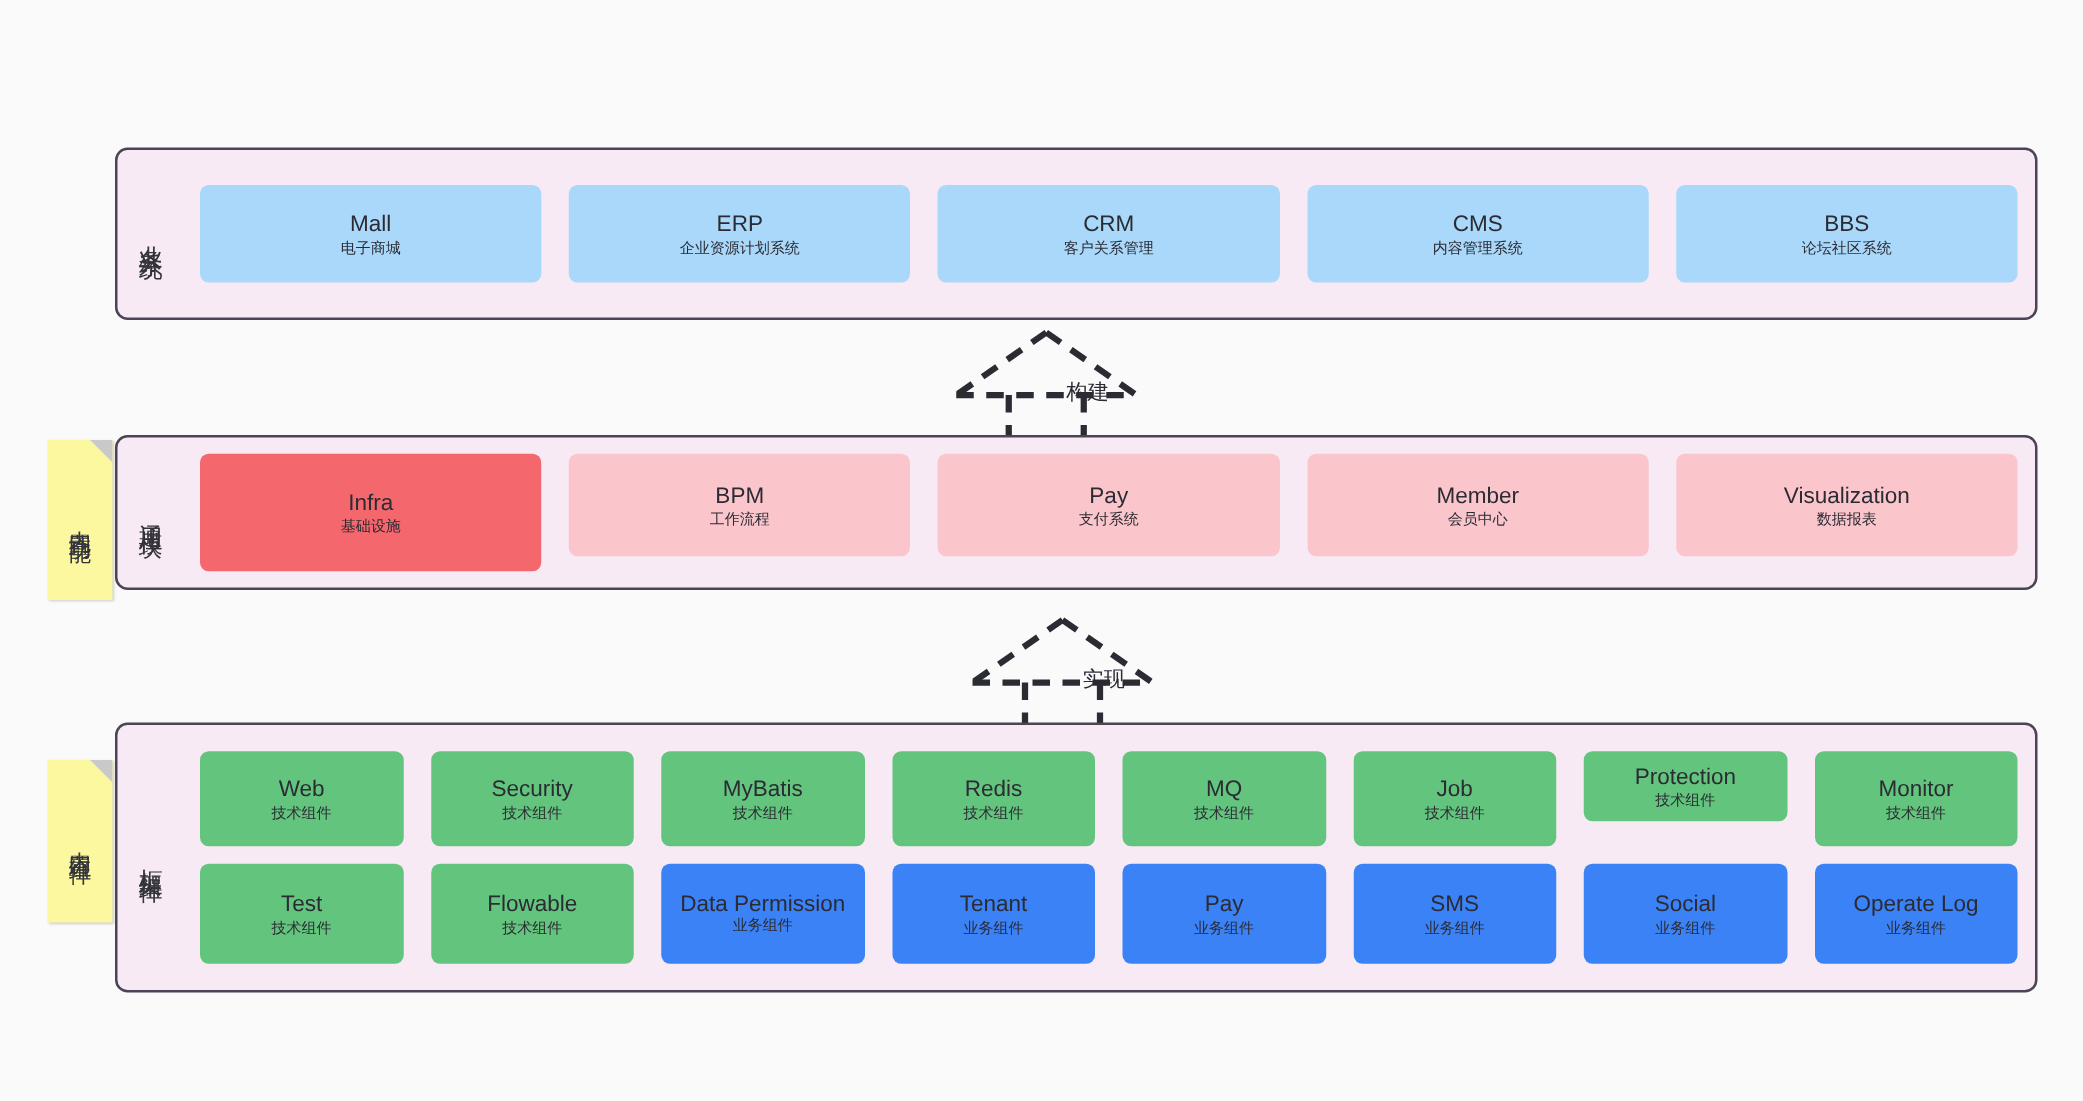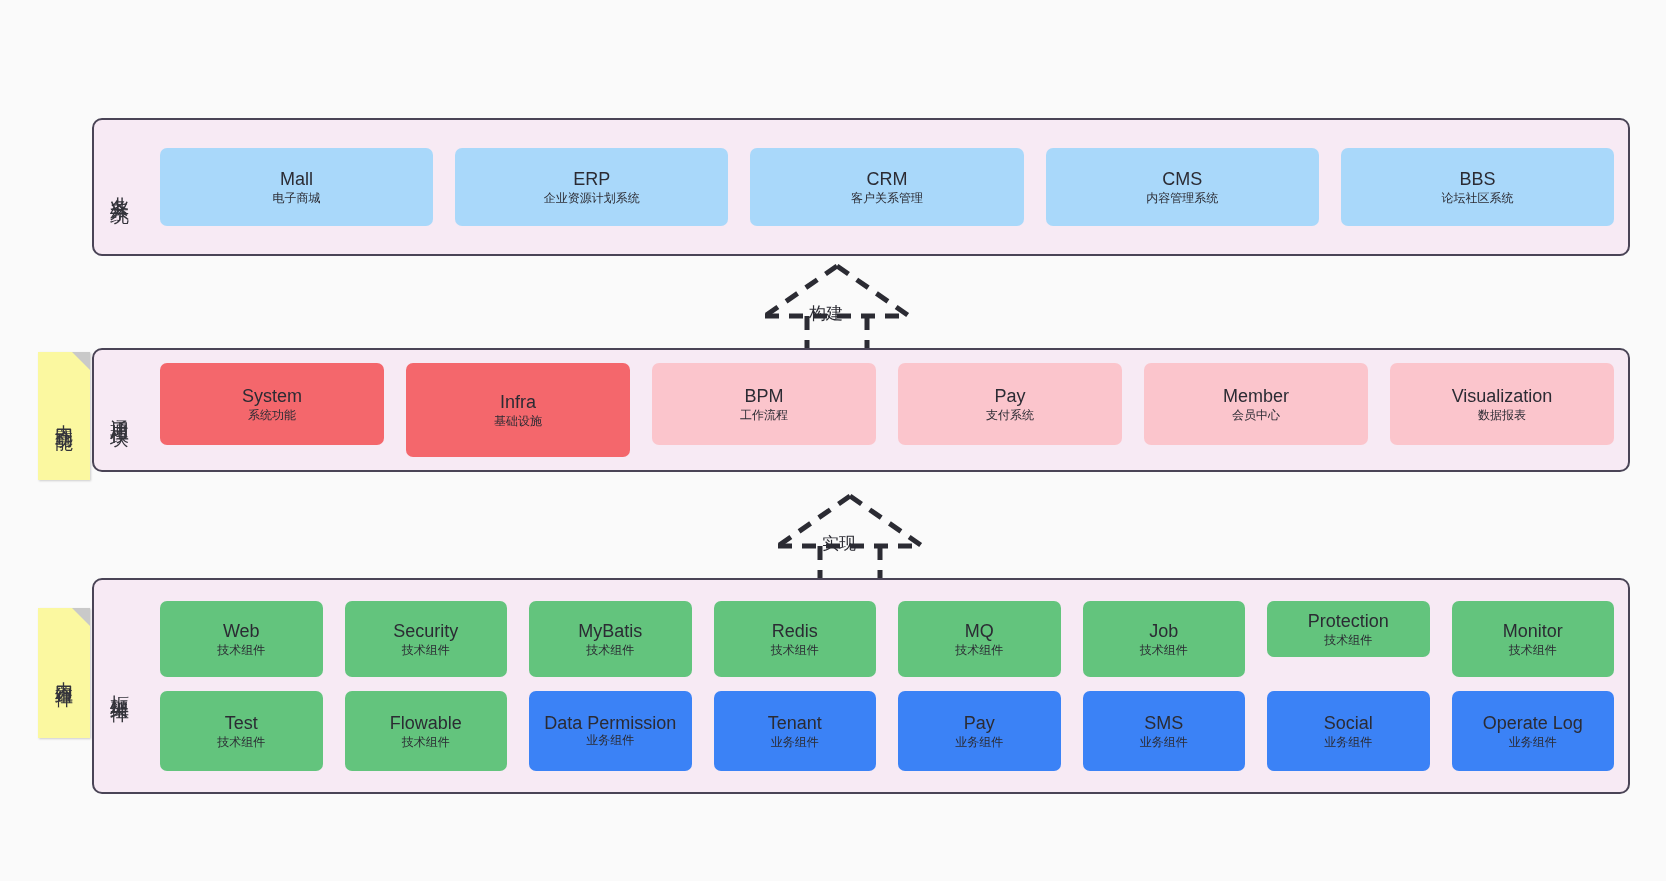--- a/index.html
+++ b/index.html
@@ -95,20 +95,21 @@
   
   .arrow { position: absolute; }
   .arrow svg { display: block; overflow: visible; }
   .arrow-label {
     position: absolute;
     font-size: 17px;
     color: #2b2b33;
     background: transparent;
     white-space: nowrap;
     user-select: none;
+    margin-left: 44px;
   }
 </style>
 </head>
 <body>
 
 <div id="stage">
 
   <div class="layer" id="layer-business" style="left:92px; top:118px; width:1538px; height:138px;">
     <div class="layer-label">业务系统</div>
     <div class="cells">
@@ -151,24 +152,20 @@
 
   <div class="sticky" style="left:38px; top:352px; height:128px;">
     <span class="fold"></span>
     <span>内置功能</span>
   </div>
 
   <div class="layer" id="layer-module" style="left:92px; top:348px; width:1538px; height:124px;">
     <div class="layer-label">通用模块</div>
     <div class="cells">
       <div class="row">
-        <div class="cell c-red" style="height:82px;">
-          <span class="t1">System</span>
-          <span class="t2">系统功能</span>
-        </div>
         <div class="cell c-red" style="height:94px;">
           <span class="t1">Infra</span>
           <span class="t2">基础设施</span>
         </div>
         <div class="cell c-pink" style="height:82px;">
           <span class="t1">BPM</span>
           <span class="t2">工作流程</span>
         </div>
         <div class="cell c-pink" style="height:82px;">
           <span class="t1">Pay</span>

